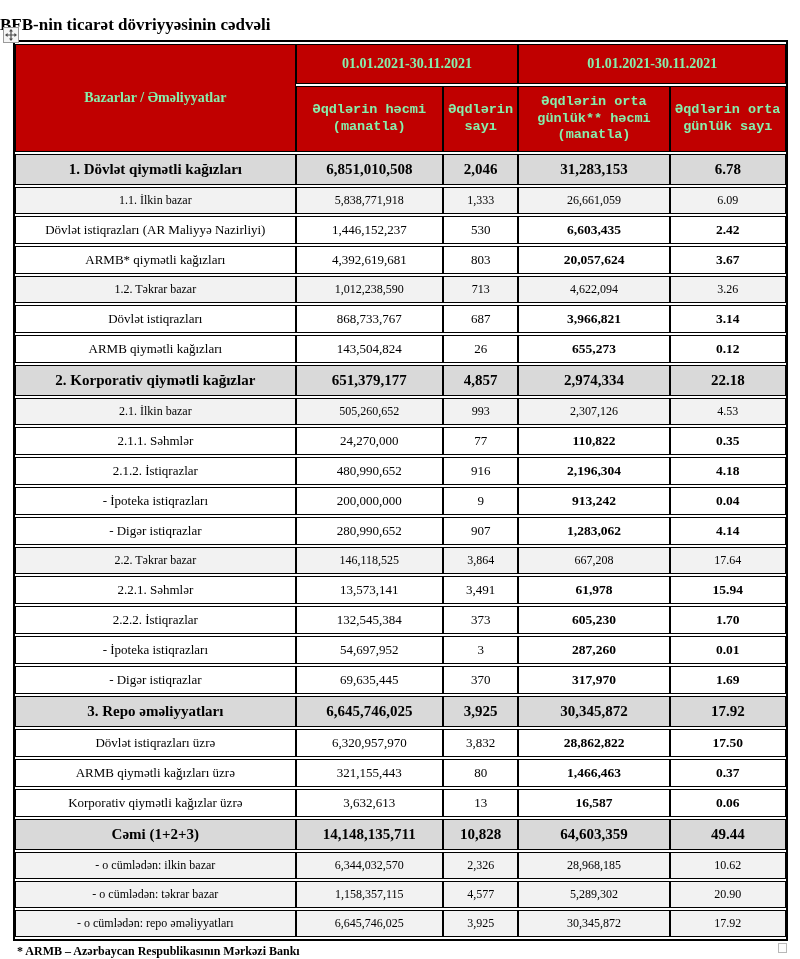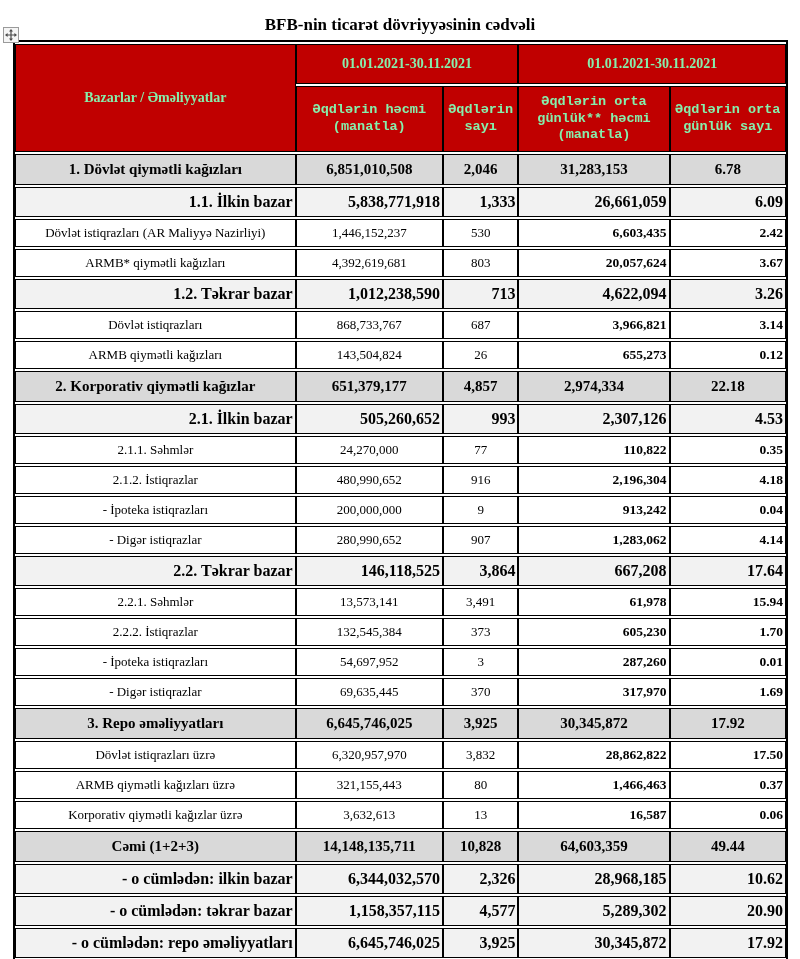--- a/index.html
+++ b/index.html
@@ -26,21 +26,20 @@
     display: flex;
     align-items: center;
     justify-content: center;
     box-sizing: border-box;
     cursor: move;
   }
   .page-title {
     margin: 0;
     padding-top: 15px;
     padding-bottom: 5px;
-    text-align: center;
     font-size: 17px;
     font-weight: bold;
     color: #000;
   }
   table.turnover {
     margin-left: 13px;
     width: 775px;
     border-collapse: separate;
     border-spacing: 0 2px;
     border: 2px solid #000;
@@ -81,35 +80,33 @@
 
   tr.section td {
     background: var(--section-gray, #D9D9D9);
     font-weight: bold;
     font-size: 15px;
     padding: 6px 2px;
     margin-top: 48px;
   }
   tr.subsection td {
     background: var(--subsection-gray, #F2F2F2);
-    font-weight: bold;
-    font-size: 16px;
+    font-weight: normal;
+    font-size: 12px;
     padding: 5px 2px;
-    text-align: right;
   }
   tr.plain td {
     background: #ffffff;
     font-size: 13px;
     font-weight: normal;
     padding: 5px 2px;
   }
   tr.plain td.daily {
     font-weight: bold;
     font-size: 13.5px;
-    text-align: right;
   }
   .footnotes {
     position: relative;
     margin: 1px 0 0 17px;
     width: 766px;
     font-size: 12px;
     font-weight: bold;
     line-height: 1.65;
     color: #000;
   }

